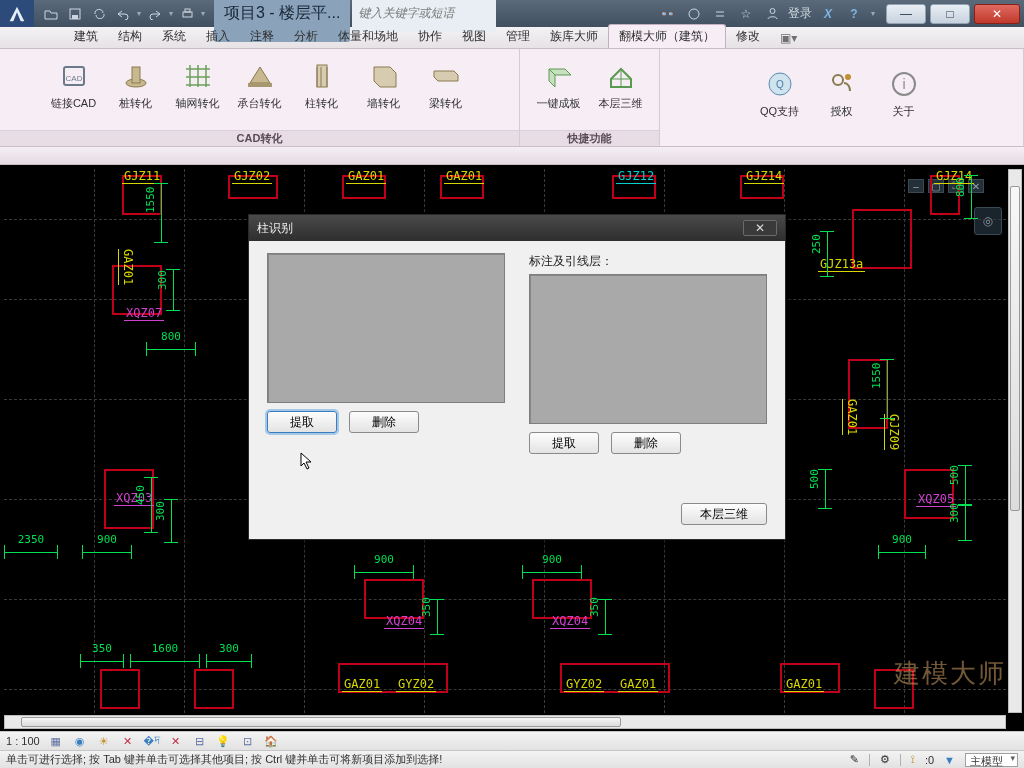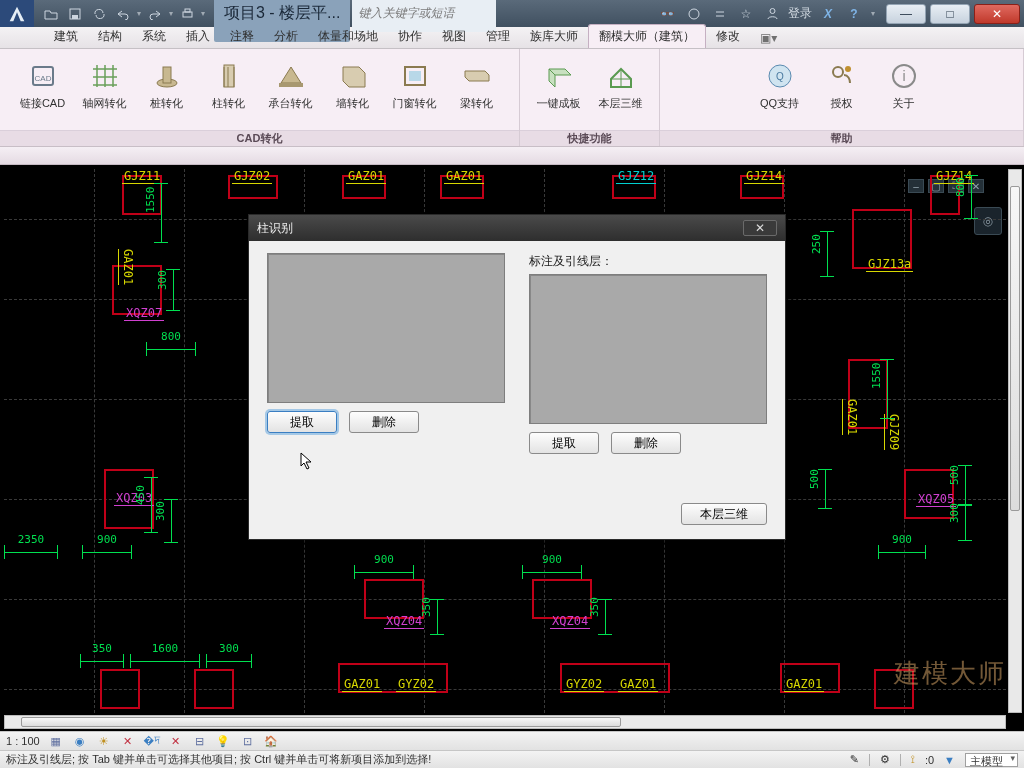--- a/index.html
+++ b/index.html
@@ -15,21 +15,21 @@
 .doc-title { background: #8aa2ba; color: #1a2838; padding: 18px 10px; border-radius: 2px; margin: 0 2px; font-size: 16px; }
 .search-hint { background: #e8eef4; color: #7a7a7a; padding: 10px 6px; width: 144px; font-size: 12px; font-style: italic; }
 .title-right { margin-left: auto; display: flex; align-items: center; gap: 6px; padding-right: 4px; }
 .title-right .icon-slot { width: 20px; height: 18px; color: #cdd6e0; display: flex; align-items: center; justify-content: center; }
 .login-txt { font-size: 12px; }
 .wincontrols { display: flex; }
 .winbtn { width: 40px; height: 20px; background: linear-gradient(#e8eef4,#c7d2de); border: 1px solid #94a4b4; border-radius: 3px; margin-left: 4px; display:flex;align-items:center;justify-content:center; color:#2a3a4a; }
 .winbtn.close { background: linear-gradient(#e06a60,#c0392b); color:#fff; border-color:#8a2018; width: 46px; }
 
 
-.tabs { height: 22px; background: linear-gradient(#f4f2f4,#e6e2e6); border-bottom: 1px solid #c5c0c5; display: flex; align-items: flex-end; padding-left: 44px; }
+.tabs { height: 22px; background: linear-gradient(#f4f2f4,#e6e2e6); border-bottom: 1px solid #c5c0c5; display: flex; align-items: flex-end; padding-left: 64px; }
 .tab { padding: 3px 10px; font-size: 12px; color: #303030; cursor: default; }
 .tab.active { background: #f7eef5; border: 1px solid #c5b0c2; border-bottom: none; border-radius: 3px 3px 0 0; }
 
 
 .ribbon { height: 98px; background: #f7eef5; border-bottom: 1px solid #c8bec6; display: flex; }
 .panel { border-right: 1px solid #d6cbd4; display: flex; flex-direction: column; }
 .panel-body { flex: 1; display: flex; align-items: center; justify-content: center; gap: 4px; padding: 4px 8px 0; }
 .panel-label { height: 16px; background: #e8dce5; text-align: center; font-size: 11px; color: #5a4a56; border-top: 1px solid #dacfda; font-weight: bold; }
 .rbtn { width: 58px; height: 74px; display: flex; flex-direction: column; align-items: center; justify-content: flex-start; padding-top: 4px; gap: 4px; }
 .rbtn .ic { width: 34px; height: 34px; display:flex; align-items:center; justify-content:center; }
@@ -197,68 +197,59 @@
             <svg width="32" height="30" viewBox="0 0 32 30">
               <rect x="6" y="6" width="20" height="18" rx="2" fill="none" stroke="#6a7a8a" stroke-width="2"></rect>
               <text x="16" y="20" font-size="8" fill="#6a7a8a" text-anchor="middle">CAD</text>
             </svg>
           </div>
           <div class="lbl">链接CAD</div>
         </div>
         <div class="rbtn">
           <div class="ic">
             <svg width="32" height="30" viewBox="0 0 32 30">
-              <path d="M4 8h24M4 16h24M4 24h24M8 4v22M16 4v22M24 4v22" stroke="#6aa05a" stroke-width="1.5"></path>
-            </svg>
-          </div>
-          <div class="lbl">轴网转化</div>
-        </div>
-        <div class="rbtn">
-          <div class="ic">
-            <svg width="32" height="30" viewBox="0 0 32 30">
               <ellipse cx="16" cy="22" rx="10" ry="4" fill="#c8b890" stroke="#8a7a50"></ellipse>
               <rect x="12" y="6" width="8" height="16" fill="#c8b890" stroke="#8a7a50"></rect>
             </svg>
           </div>
           <div class="lbl">桩转化</div>
         </div>
         <div class="rbtn">
           <div class="ic">
             <svg width="32" height="30" viewBox="0 0 32 30">
+              <path d="M4 8h24M4 16h24M4 24h24M8 4v22M16 4v22M24 4v22" stroke="#6aa05a" stroke-width="1.5"></path>
+            </svg>
+          </div>
+          <div class="lbl">轴网转化</div>
+        </div>
+        <div class="rbtn">
+          <div class="ic">
+            <svg width="32" height="30" viewBox="0 0 32 30">
+              <path d="M6 22 L16 6 L26 22 Z" fill="#c8b890" stroke="#8a7a50"></path>
+              <rect x="4" y="22" width="24" height="4" fill="#a89870"></rect>
+            </svg>
+          </div>
+          <div class="lbl">承台转化</div>
+        </div>
+        <div class="rbtn">
+          <div class="ic">
+            <svg width="32" height="30" viewBox="0 0 32 30">
               <rect x="11" y="4" width="10" height="22" fill="#d8ccb0" stroke="#8a7a50"></rect>
               <path d="M11 6v20M15 6v20M21 6v20" stroke="#8a7a50"></path>
             </svg>
           </div>
           <div class="lbl">柱转化</div>
         </div>
         <div class="rbtn">
           <div class="ic">
             <svg width="32" height="30" viewBox="0 0 32 30">
-              <path d="M6 22 L16 6 L26 22 Z" fill="#c8b890" stroke="#8a7a50"></path>
-              <rect x="4" y="22" width="24" height="4" fill="#a89870"></rect>
-            </svg>
-          </div>
-          <div class="lbl">承台转化</div>
-        </div>
-        <div class="rbtn">
-          <div class="ic">
-            <svg width="32" height="30" viewBox="0 0 32 30">
               <path d="M6 6 L22 6 L28 12 L28 26 L12 26 L6 20 Z" fill="#d8ccb0" stroke="#8a7a50"></path>
             </svg>
           </div>
           <div class="lbl">墙转化</div>
-        </div>
-        <div class="rbtn">
-          <div class="ic">
-            <svg width="32" height="30" viewBox="0 0 32 30">
-              <rect x="6" y="6" width="20" height="18" fill="none" stroke="#8a7a50" stroke-width="2"></rect>
-              <rect x="10" y="10" width="12" height="10" fill="#b8d8e8"></rect>
-            </svg>
-          </div>
-          <div class="lbl">门窗转化</div>
         </div>
         <div class="rbtn">
           <div class="ic">
             <svg width="32" height="30" viewBox="0 0 32 30">
               <path d="M4 10 L24 10 L28 14 L28 20 L8 20 L4 16 Z" fill="#d8ccb0" stroke="#8a7a50"></path>
             </svg>
           </div>
           <div class="lbl">梁转化</div>
         </div>
       </div>
@@ -310,21 +301,20 @@
         <div class="rbtn">
           <div class="ic">
             <svg width="32" height="30" viewBox="0 0 32 30">
               <circle cx="16" cy="15" r="11" fill="none" stroke="#8a8a8a" stroke-width="2"></circle>
               <text x="16" y="20" font-size="14" fill="#8a8a8a" text-anchor="middle">i</text>
             </svg>
           </div>
           <div class="lbl">关于</div>
         </div>
       </div>
-    <div class="panel-label">帮助</div>
   </div>
 </div>
 <div class="subbar"></div>
 
 <div class="canvas-wrap">
   <div class="canvas-scroll" id="cad">
     <div class="view-ctrl">
       <div class="vb">–</div>
       <div class="vb">▢</div>
       <div class="vb">⛶</div>
@@ -365,21 +355,21 @@
       <div class="col-shape" style="left: 556px; top: 494px; width: 110px; height: 30px;"></div>
       <div class="col-shape" style="left: 776px; top: 494px; width: 60px; height: 30px;"></div>
       <div class="col-shape" style="left: 870px; top: 500px; width: 40px; height: 40px;"></div>
       <div class="tag y" style="left: 118px; top: 0px;">GJZ11</div>
       <div class="tag y" style="left: 228px; top: 0px;">GJZ02</div>
       <div class="tag y" style="left: 342px; top: 0px;">GAZ01</div>
       <div class="tag y" style="left: 440px; top: 0px;">GAZ01</div>
       <div class="tag c" style="left: 612px; top: 0px;">GJZ12</div>
       <div class="tag y" style="left: 740px; top: 0px;">GJZ14</div>
       <div class="tag y" style="left: 930px; top: 0px;">GJZ14</div>
-      <div class="tag y" style="left: 862px; top: 88px;">GJZ13a</div>
+      <div class="tag y" style="left: 814px; top: 88px;">GJZ13a</div>
       <div class="tag y vert" style="left: 880px; top: 245px;">GJZ09</div>
       <div class="tag y vert" style="left: 838px; top: 230px;">GAZ01</div>
       <div class="tag y vert" style="left: 114px; top: 80px;">GAZ01</div>
       <div class="tag m" style="left: 120px; top: 137px;">XQZ07</div>
       <div class="tag m" style="left: 110px; top: 322px;">XQZ03</div>
       <div class="tag m" style="left: 912px; top: 323px;">XQZ05</div>
       <div class="tag m" style="left: 380px; top: 445px;">XQZ04</div>
       <div class="tag m" style="left: 546px; top: 445px;">XQZ04</div>
       <div class="tag m" style="left: 104px; top: 542px;">XQZ04</div>
       <div class="tag m" style="left: 196px; top: 542px;">XQZ04a</div>
@@ -501,21 +491,21 @@
   <div class="ic" style="color:#c03040">✕</div>
   <div class="ic" style="color:#3a7ec2">�দ</div>
   <div class="ic" style="color:#c03040">✕</div>
   <div class="ic">⊟</div>
   <div class="ic" style="color:#c09020">💡</div>
   <div class="ic">⊡</div>
   <div class="ic">🏠</div>
 </div>
 
 <div class="statusbar">
-  <span>标注及引线层; 按 Tab 键并单击可选择其他项目; 按 Ctrl 键并单击可将新项目添加到选择!</span>
+  <span>单击可进行选择; 按 Tab 键并单击可选择其他项目; 按 Ctrl 键并单击可将新项目添加到选择!</span>
   <div class="sright">
     <div class="ic">✎</div>
     <span style="border-left:1px solid #b0b0b0;height:12px"></span>
     <div class="ic">⚙</div>
     <span style="border-left:1px solid #b0b0b0;height:12px"></span>
     <div class="ic" style="color:#c09020">⟟</div>
     <span>:0</span>
     <div class="ic" style="color:#3a7ec2">▼</div>
     <div class="combo">主模型</div>
   </div>

